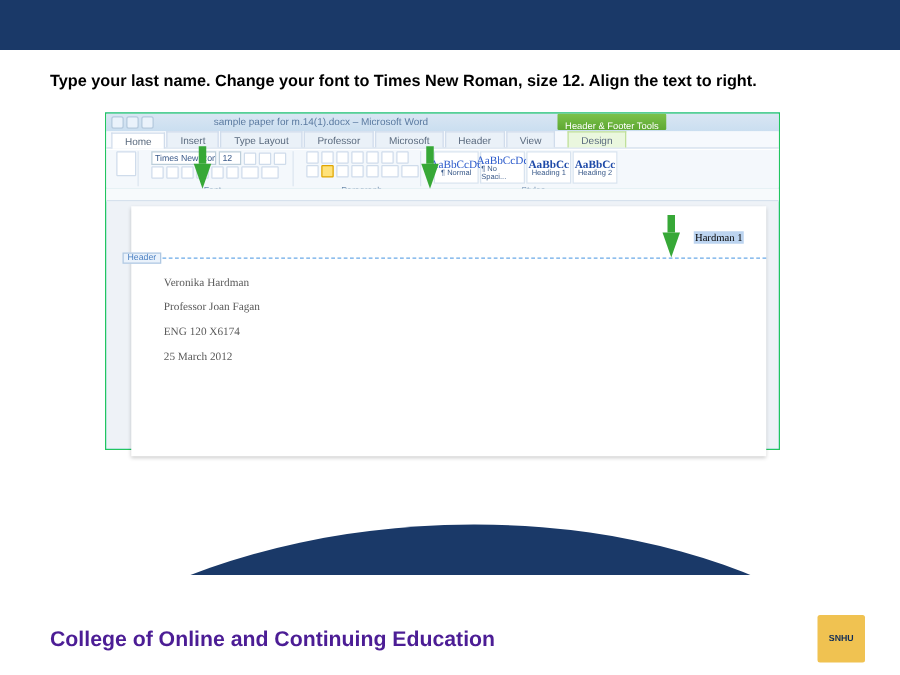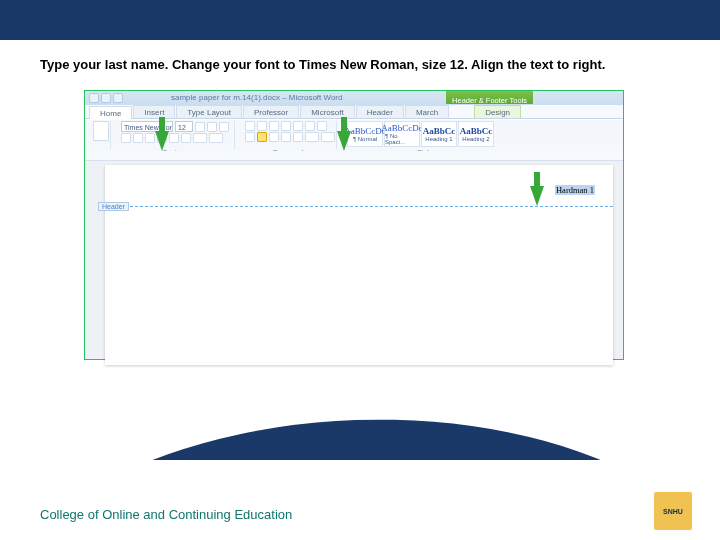--- a/index.html
+++ b/index.html
@@ -35,21 +35,21 @@
   .header-text { position: absolute; right: 18px; top: 20px; font-size: 8.5px; font-family: "Times New Roman", serif; background: #bcd4f0; padding: 0 1px; }
   .header-tag { position: absolute; left: -7px; top: 37px; background: #eaf2fb; border: 1px solid #b0c8e2; font-size: 7px; color: #4c80c2; padding: 0 3px; }
   .body-text { padding: 10px 26px; font-family: "Times New Roman", serif; font-size: 9px; color: #5b5b5b; line-height: 2.2; }
   .arrow { position: absolute; width: 0; height: 0; border-left: 7px solid transparent; border-right: 7px solid transparent; border-top: 20px solid #37a837; }
   .arrow::before { content: ""; position: absolute; top: -34px; left: -3px; width: 6px; height: 14px; background: #37a837; }
   .arrow.a1 { top: 40px; left: 70px; }
   .arrow.a2 { top: 40px; left: 252px; }
   .arrow.a3 { top: 95px; left: 445px; }
   .footer-curve { position: absolute; left: -40px; right: -40px; bottom: -140px; height: 260px; background: #1a3968; border-top-left-radius: 50% 90%; border-top-right-radius: 50% 90%; transform: rotate(-2deg); }
   .footer-over { position: absolute; left: 0; right: 0; bottom: 0; height: 80px; background: #fff; }
-  .footer-text { position: absolute; left: 40px; bottom: 18px; font-weight: normal; font-size: 13px; color: #0f766e; }
+  .footer-text { position: absolute; left: 40px; bottom: 18px; font-weight: bold; font-size: 17px; color: #4c1d95; }
   .logo { position: absolute; right: 28px; bottom: 10px; display: flex; align-items: center; gap: 6px; }
   .logo-mark { width: 38px; height: 38px; background: #f0c251; border-radius: 2px; display: flex; align-items: center; justify-content: center; color: #0f2c57; font-size: 7px; font-weight: bold; text-align: center; line-height: 1; }
   .logo-text { color: #0f2c57; font-size: 10px; font-style: italic; font-family: serif; line-height: 1.05; }
   .logo-text .u { font-size: 12px; font-style: normal; }
   .highlight-center { background: #ffe27a; border: 1px solid #e0a500 !important; }
 </style>
 </head>
 <body>
 
 <div class="topbar"></div>
@@ -69,22 +69,22 @@
       <span class="context-tab">Header &amp; Footer Tools</span>
     </div>
 
     <div class="tabs">
       <div class="tab active">Home</div>
       <div class="tab">Insert</div>
       <div class="tab">Type Layout</div>
       <div class="tab">Professor</div>
       <div class="tab">Microsoft</div>
       <div class="tab">Header</div>
-      <div class="tab">March</div>
-      <div class="tab" style="margin-left:24px;background:#eaf7de;border-color:#bfe09a">Design</div>
+      <div class="tab">View</div>
+      <div class="tab" style="margin-left:9px;background:#eaf7de;border-color:#bfe09a">Design</div>
     </div>
 
     <div class="ribbon-body">
       <div class="rgroup" style="width:22px">
         <span class="rbtn" style="height:20px;width:16px"></span>
       </div>
       <div class="rgroup" style="width:118px;position:relative">
         <div class="rgroup-row">
           <span class="font-sel">Times New Rom…</span>
           <span class="size-sel">12</span>
@@ -149,20 +149,26 @@
     </div>
   </div>
 
   <div class="doc-area">
     <div class="ruler"></div>
     <div class="page">
       <div class="header-area">
         <span class="header-text">Hardman 1</span>
         <span class="header-tag">Header</span>
       </div>
+      <div class="body-text">
+        <div>Veronika Hardman</div>
+        <div>Professor Joan Fagan</div>
+        <div>ENG 120 X6174</div>
+        <div>25 March 2012</div>
+      </div>
     </div>
   </div>
 
   <div class="arrow a1"></div>
   <div class="arrow a2"></div>
   <div class="arrow a3"></div>
 </div>
 
 <div class="footer-curve"></div>
 <div class="footer-over">

